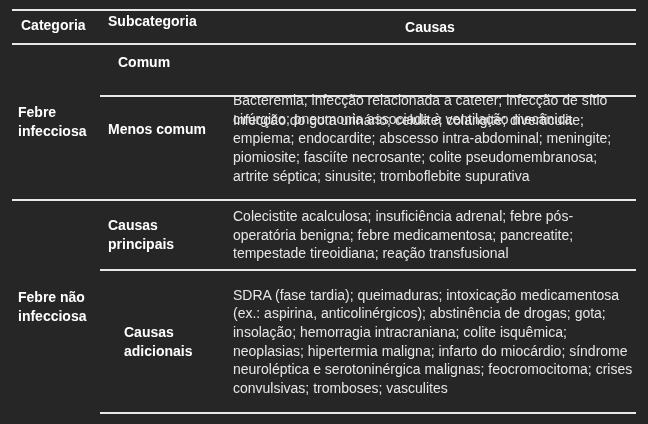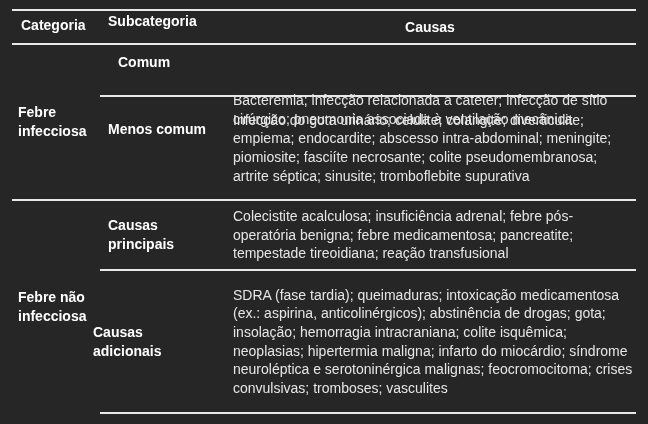--- a/index.html
+++ b/index.html
@@ -36,15 +36,15 @@
   <div class="cell causes" style="left:233px; width:400px; top:45px; height:50px;margin-top:40px;">Bacteremia; infecção relacionada a cateter; infecção de sítio cirúrgico; pneumonia associada à ventilação mecânica</div>
 
   <div class="cell bold" style="left:108px; width:115px; top:84px; height:90px;">Menos comum</div>
   <div class="cell causes" style="left:233px; width:400px; top:97px; height:102px;">Infecção do gota urinário; celulite; colangite; diverticulite; empiema; endocardite; abscesso intra-abdominal; meningite; piomiosite; fasciíte necrosante; colite pseudomembranosa; artrite séptica; sinusite; tromboflebite supurativa</div>
 
   <div class="cell bold" style="left:18px; width:78px; top:201px; height:211px;">Febre não infecciosa</div>
 
   <div class="cell bold" style="left:108px; width:80px; top:201px; height:68px;">Causas principais</div>
   <div class="cell causes" style="left:233px; width:400px; top:201px; height:68px;">Colecistite acalculosa; insuficiência adrenal; febre pós-operatória benigna; febre medicamentosa; pancreatite; tempestade tireoidiana; reação transfusional</div>
 
-  <div class="cell bold" style="left:93px; width:80px; top:271px; height:141px;">Causas adicionais</div>
+  <div class="cell bold" style="left:124px; width:80px; top:271px; height:141px;">Causas adicionais</div>
   <div class="cell causes" style="left:233px; width:400px; top:271px; height:141px;">SDRA (fase tardia); queimaduras; intoxicação medicamentosa (ex.: aspirina, anticolinérgicos); abstinência de drogas; gota; insolação; hemorragia intracraniana; colite isquêmica; neoplasias; hipertermia maligna; infarto do miocárdio; síndrome neuroléptica e serotoninérgica malignas; feocromocitoma; crises convulsivas; tromboses; vasculites</div>
 </div>
 
 </body></html>

